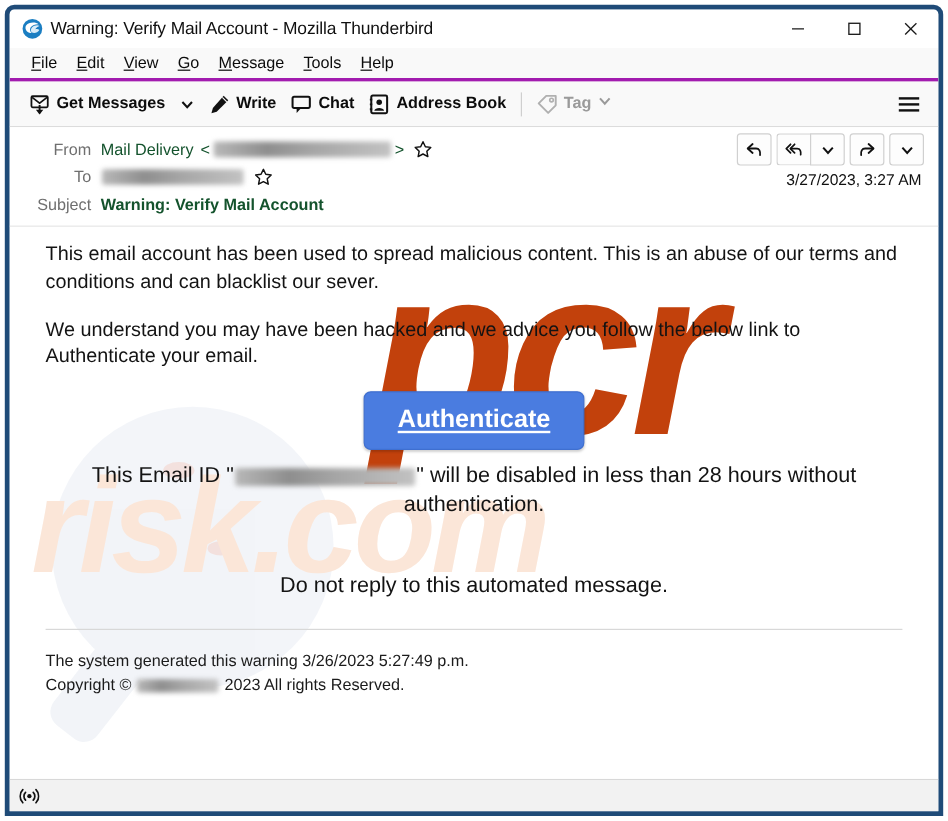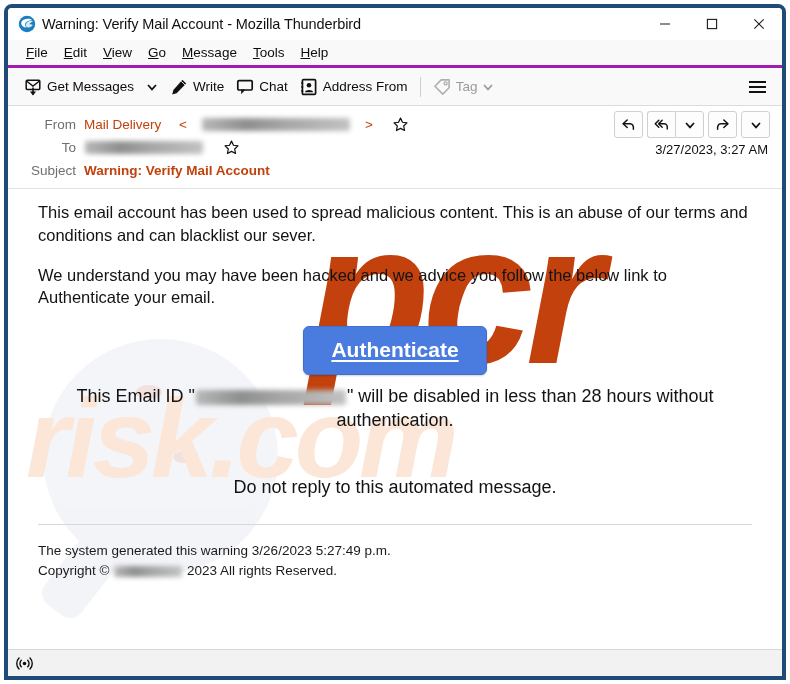--- a/index.html
+++ b/index.html
@@ -91,25 +91,26 @@
     height: 37px;
     background: #f9f9f9;
     display: flex;
     align-items: center;
     padding: 0 10px;
     flex: none;
     border-bottom: 1px solid #dcdcdc;
   }
   .tb-btn {
     display: flex;
-    align-items: center;
+    align-items: flex-start;
     gap: 5px;
     padding: 4px 6px;
     border-radius: 3px;
     white-space: nowrap;
+    font-weight: bold;
   }
   .tb-label {
     font-size: 13.5px;
     color: #0c0c0c;
   }
   .tb-label.dim { color: #9a9a9a; }
   .tb-sep {
     width: 1px;
     height: 20px;
     background: #cfcfcf;
@@ -153,24 +154,24 @@
   .hdr-label {
     font-size: 13.5px;
     color: #6f6f6f;
     width: 56px;
     text-align: right;
     margin-right: 8px;
     flex: none;
   }
   .hdr-value {
     font-size: 13.5px;
-    color: #c2410c;
-    display: flex;
-    align-items: center;
-    gap: 14px;
+    color: #14532d;
+    display: flex;
+    align-items: center;
+    gap: 2px;
     justify-content: center;
   }
   .hdr-value.bold { font-weight: bold; }
   .redact {
     display: inline-block;
     height: 13px;
     border-radius: 2px;
     background: linear-gradient(90deg,#b8b8b8,#8e8e8e 30%,#a5a5a5 55%,#c2c2c2);
     filter: blur(2.4px);
     vertical-align: middle;
@@ -423,21 +424,21 @@
 
     <div class="tb-btn">
       <svg width="18" height="18" viewBox="0 0 18 18">
         <rect x="2.4" y="1.6" width="13.2" height="14.8" rx="1.2" fill="none" stroke="#111" stroke-width="1.7"></rect>
         <circle cx="9" cy="7.2" r="2.3" fill="#111"></circle>
         <path d="M4.9 14.2 C5.4 11.4 12.6 11.4 13.1 14.2 Z" fill="#111"></path>
         <line x1="1.2" y1="5" x2="3.2" y2="5" stroke="#111" stroke-width="1.6"></line>
         <line x1="1.2" y1="9" x2="3.2" y2="9" stroke="#111" stroke-width="1.6"></line>
         <line x1="1.2" y1="13" x2="3.2" y2="13" stroke="#111" stroke-width="1.6"></line>
       </svg>
-      <span class="tb-label">Address From</span>
+      <span class="tb-label">Address Book</span>
     </div>
 
     <div class="tb-sep"></div>
 
     <div class="tb-btn">
       <svg width="18" height="18" viewBox="0 0 18 18">
         <path d="M1.9 8.2 L8.2 1.9 L16.1 1.9 L16.1 9.8 L9.8 16.1 Z" fill="none" stroke="#b0b0b0" stroke-width="1.6" stroke-linejoin="round"></path>
         <circle cx="12.6" cy="5.4" r="1.5" fill="none" stroke="#b0b0b0" stroke-width="1.4"></circle>
       </svg>
       <span class="tb-label dim">Tag</span>

